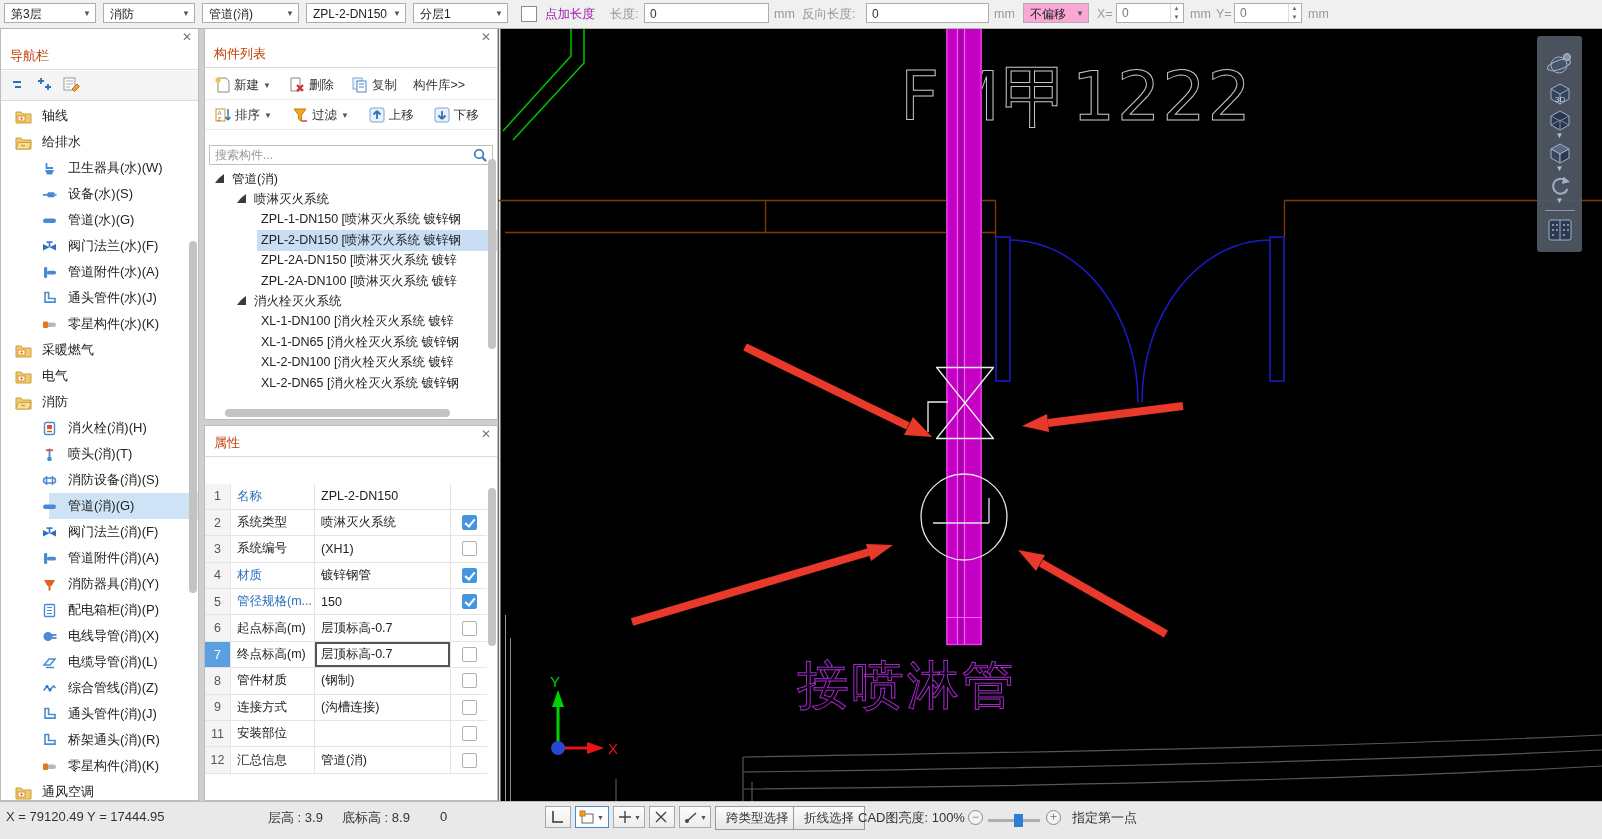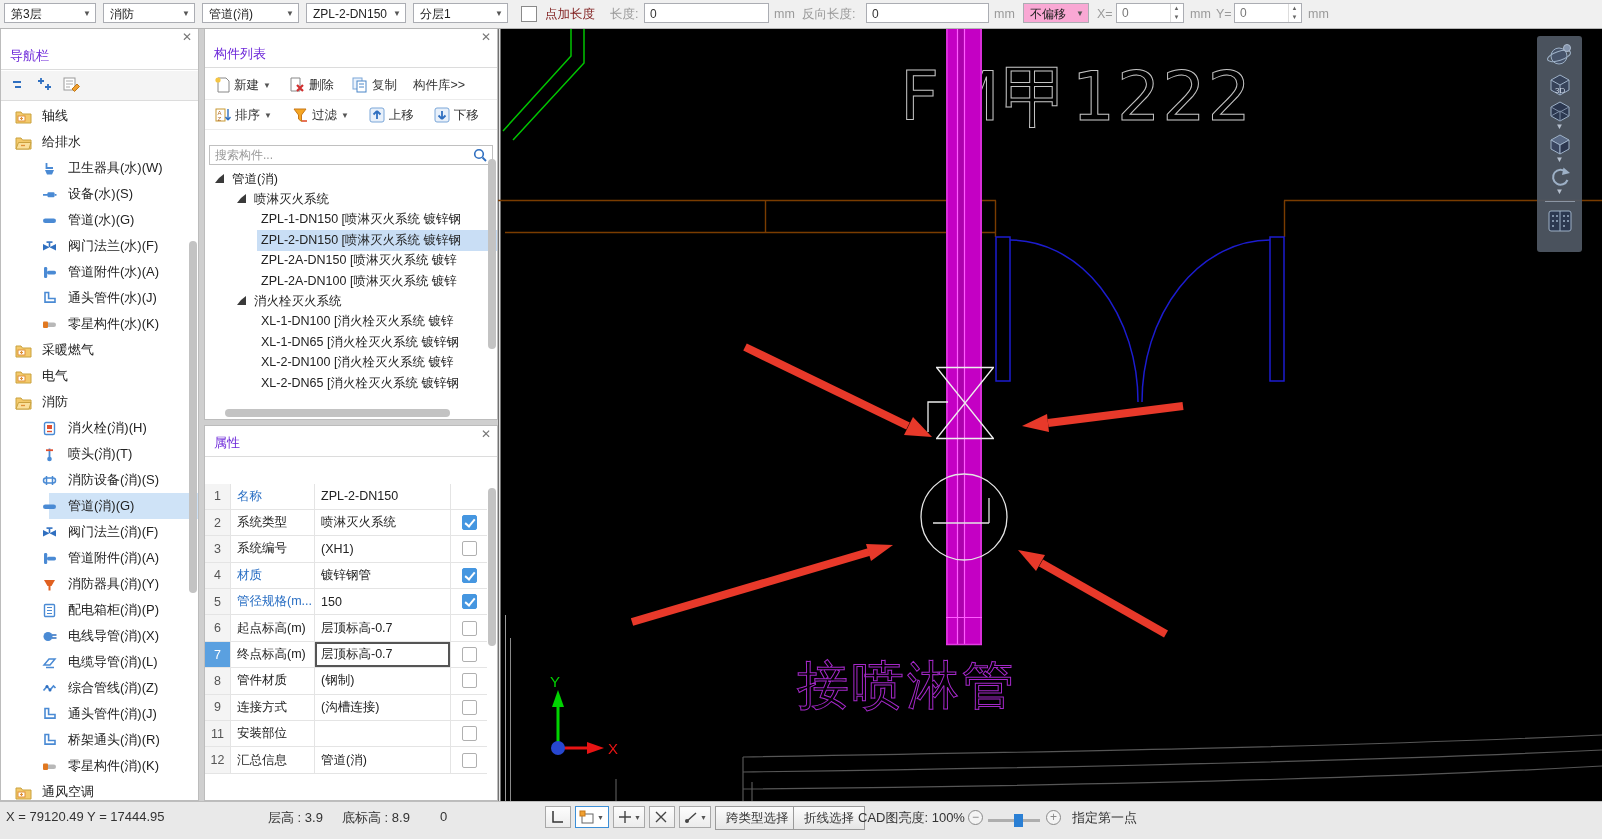--- a/index.html
+++ b/index.html
@@ -4,30 +4,30 @@
 <style>
   html,body{margin:0;padding:0}
   body{font-family:"Liberation Sans","DejaVu Sans",sans-serif;background:#888}
   #app{position:relative;width:1602px;height:839px;overflow:hidden;background:#cfcfcf}
 
   
   #topbar{position:absolute;left:0;top:0;width:1602px;height:28px;background:#f0f0f0;border-bottom:1px solid #b5b5b5;z-index:30}
   .dd{position:absolute;top:3px;height:20px;background:#fff;border:1px solid #abadb3;font-size:12px;line-height:20px;padding-left:6px;color:#222;box-sizing:border-box}
   .dd .car{position:absolute;right:4px;top:0;color:#555;font-size:8px;line-height:20px}
   .tb-lbl{position:absolute;top:0;height:28px;line-height:28px;font-size:12.5px;color:#9a9a9a}
-  .tb-lbl.dark{color:#7f1d1d}
+  .tb-lbl.dark{color:#a21caf}
   .tb-inp{position:absolute;top:3px;height:20px;background:#fff;border:1px solid #abadb3;font-size:12px;line-height:20px;padding-left:5px;color:#333;box-sizing:border-box}
   .tb-chk{position:absolute;top:6px;width:14px;height:14px;background:#fff;border:1px solid #8a8a8a}
   .spin{position:absolute;top:3px;height:20px;background:#fff;border:1px solid #abadb3;box-sizing:border-box;font-size:12px;line-height:18px;color:#777;padding-left:5px}
   .spin .ud{position:absolute;right:1px;top:0;width:11px;height:18px;font-size:6px;color:#666;text-align:center;line-height:9px;border-left:1px solid #ddd}
 
   
   .panel{position:absolute;background:#fff;border:1px solid #bcbcbc;box-sizing:border-box;overflow:hidden}
   .p-close{position:absolute;right:6px;top:2px;color:#777;font-size:12px;line-height:12px;cursor:default}
-  .p-title{position:absolute;left:9px;font-size:13px;color:#6d28d9}
+  .p-title{position:absolute;left:9px;font-size:13px;color:#c2410c}
   .hline{position:absolute;left:0;width:100%;height:1px;background:#dcdcdc}
 
   
   #nav{left:0;top:28px;width:199px;height:773px}
   #nav-tools{position:absolute;left:0;top:42px;width:100%;height:30px;background:#f4f4f4;border-bottom:1px solid #dcdcdc;display:flex;align-items:center;gap:10px;padding-left:10px;box-sizing:border-box}
   #nav-tree{position:absolute;left:0;top:74px;width:100%;bottom:0;overflow:hidden}
   .nav-item{height:26px;display:flex;align-items:center;font-size:13px;color:#222}
   .nav-item.lvl0{padding-left:12px}
   .nav-item.lvl1{padding-left:38px}
   .nav-item.sel{background:linear-gradient(to right,transparent 48px,#cfe3f7 48px)}
@@ -64,21 +64,21 @@
   .phead .pc{background:#f4f4f4;justify-content:center;padding-left:0;color:#333}
   .phead .pc.val{background:#3d8fd6;color:#fff}
   .cb{width:15px;height:15px;border:1px solid #b0b0b0;background:#fff;border-radius:2px;box-sizing:border-box;position:relative}
   .cb.on{background:#4596e0;border-color:#4596e0}
   .cb.on:after{content:"";position:absolute;left:4px;top:1px;width:4px;height:8px;border:solid #fff;border-width:0 2px 2px 0;transform:rotate(40deg)}
 
   
   #cad{position:absolute;left:498px;top:28px;z-index:1}
 
   
-  #viewbar{position:absolute;left:1537px;top:36px;width:45px;height:216px;background:rgba(80,88,100,.93);border-radius:3px;z-index:10;display:flex;flex-direction:column;align-items:center;padding-top:5px;box-sizing:border-box}
+  #viewbar{position:absolute;left:1537px;top:36px;width:45px;height:216px;background:rgba(80,88,100,.93);border-radius:3px;z-index:10;display:flex;flex-direction:column;align-items:center;padding-top:14px;box-sizing:border-box}
   .vt-btn{height:29px;display:flex;align-items:center;justify-content:center}
   .vt-caret{color:#b6c0ce;font-size:8px;line-height:8px;height:9px}
   .vt-div{width:30px;height:1px;background:#8c96a4;margin:4px 0}
 
   
   #statusbar{position:absolute;left:0;top:801px;width:1602px;height:38px;background:#e9e9e9;border-top:1px solid #bdbdbd;font-size:13px;color:#333;z-index:30}
   .sb-abs{position:absolute;top:7px;white-space:nowrap}
   .sb-btn{position:absolute;top:4px;height:22px;border:1px solid #a8a8a8;background:linear-gradient(#fdfdfd,#ececec);display:flex;align-items:center;padding:0 3px;box-sizing:border-box;gap:2px}
   .sb-btn.active{border-color:#3d8fd6;background:#fff}
   .sb-btn .car{font-size:7px;color:#555}

